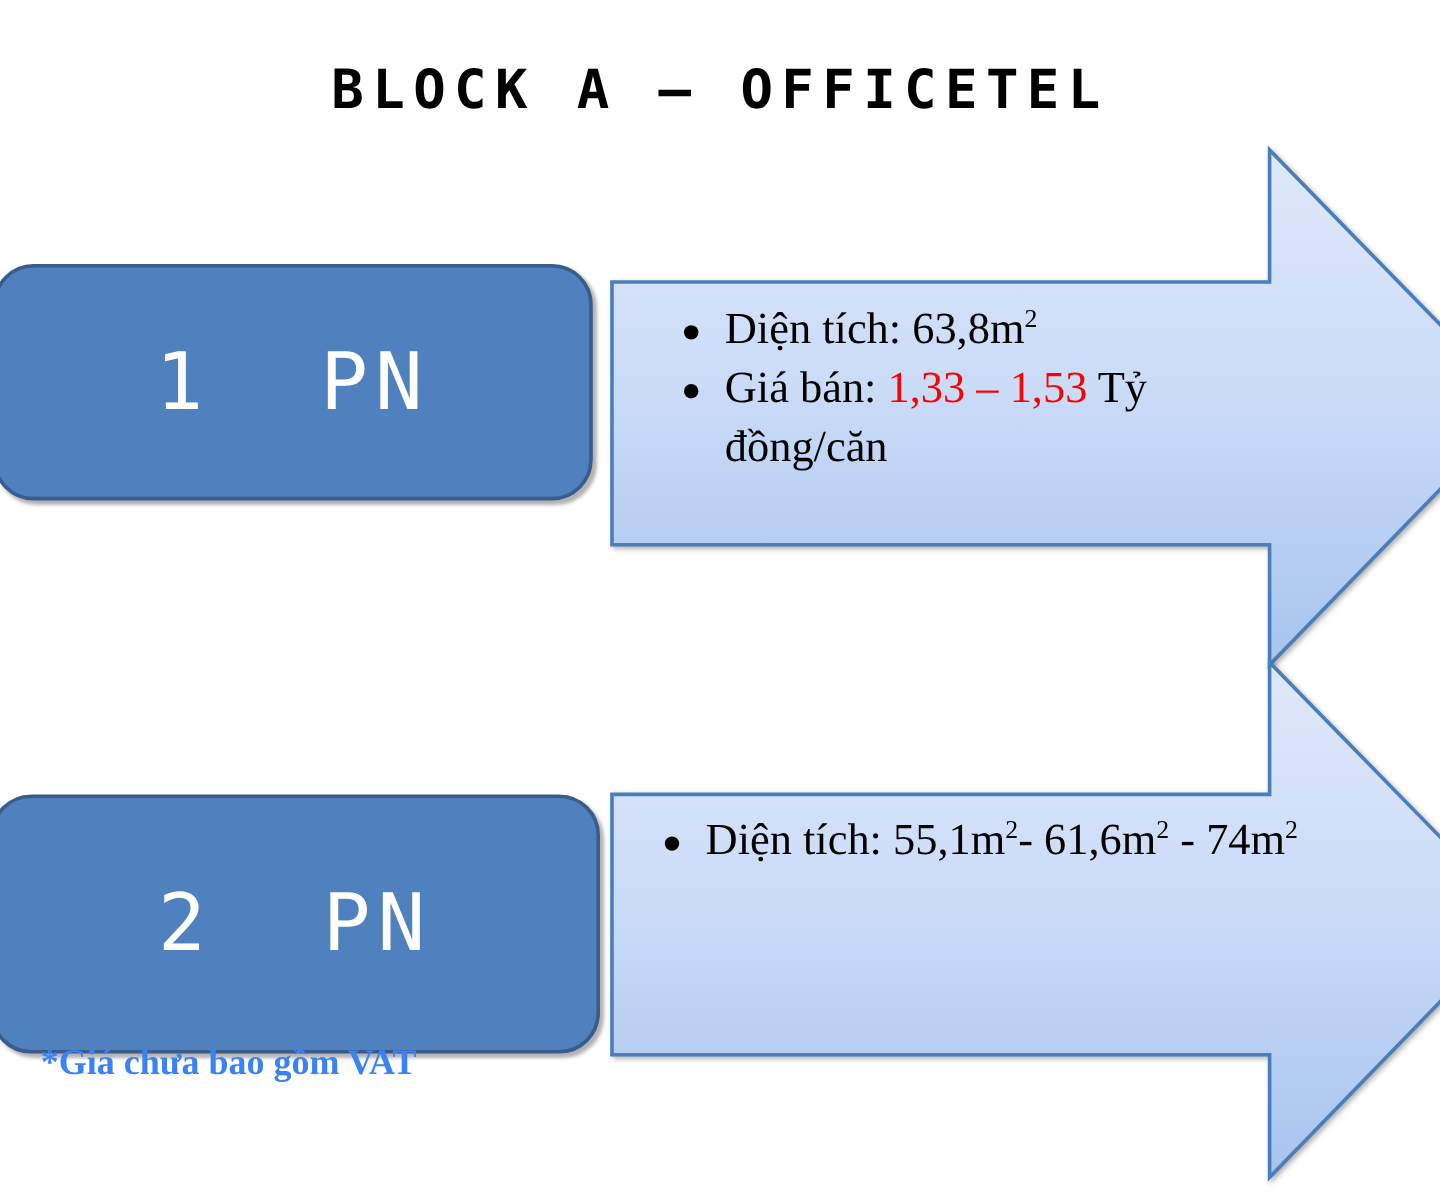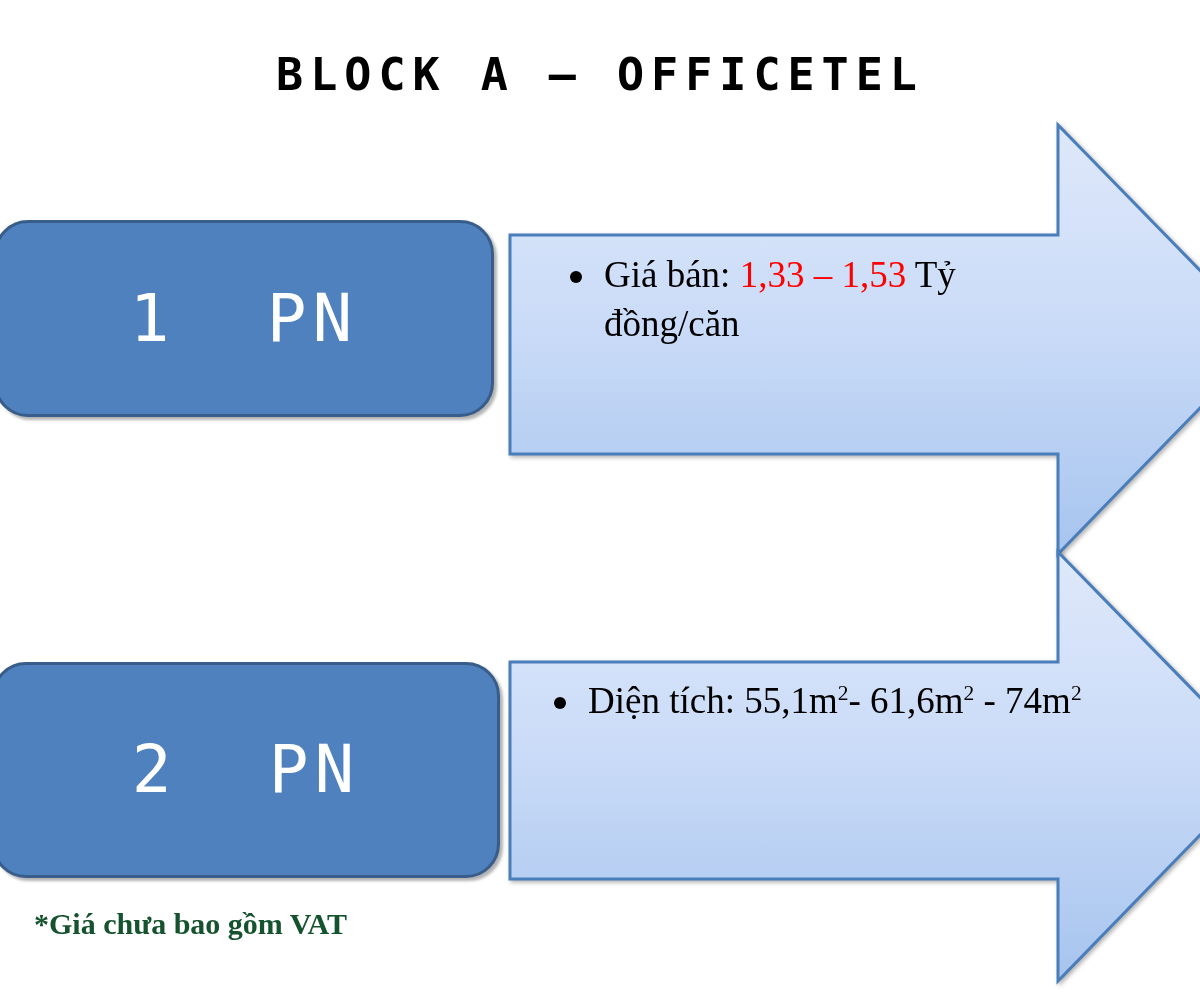--- a/index.html
+++ b/index.html
@@ -94,26 +94,26 @@
     line-height: 72px;
     color: #FFFFFF;
     letter-spacing: 6px;
     white-space: pre;
   }
 
   
   .footnote {
     position: absolute;
     left: 34px;
-    top: 906px;
+    top: 868px;
     font-family: "Liberation Serif", "DejaVu Serif", serif;
     font-weight: 700;
     font-size: 30px;
     line-height: 36px;
-    color: #14532d;
+    color: #3b82f6;
     white-space: pre;
   }
 </style>
 </head>
 <body>
 
 <div class="slide-title">BLOCK A – OFFICETEL</div>
 
 <div class="arrow" style="left:507px; top:121px; width:700px; height:442px;">
   <svg width="700" height="442" viewBox="0 0 700 442">
@@ -123,20 +123,23 @@
         <stop offset="45%" stop-color="#CBDCF8"></stop>
         <stop offset="100%" stop-color="#A7C4EE"></stop>
       </linearGradient>
     </defs>
     <path d="M 3 114 L 551 114 L 551 4 L 760 218 L 551 433 L 551 333 L 3 333 Z" fill="url(#arrowGrad1)" stroke="#4A7EBB" stroke-width="3" stroke-linejoin="miter"></path>
   </svg>
 </div>
 
 <div class="arrow-text" style="left:568px; top:250px; width:470px;">
   <ul>
+    <li>
+      <span>Diện tích: 63,8m</span><sup>2</sup>
+    </li>
     <li>
       <span>Giá bán: </span><span class="price">1,33 – 1,53</span><span> Tỷ đồng/căn</span>
     </li>
   </ul>
 </div>
 
 <div class="pn-box" style="left:-6px; top:220px; width:500px; height:197px;">
   <span class="pn-label">1  PN</span>
 </div>
 

